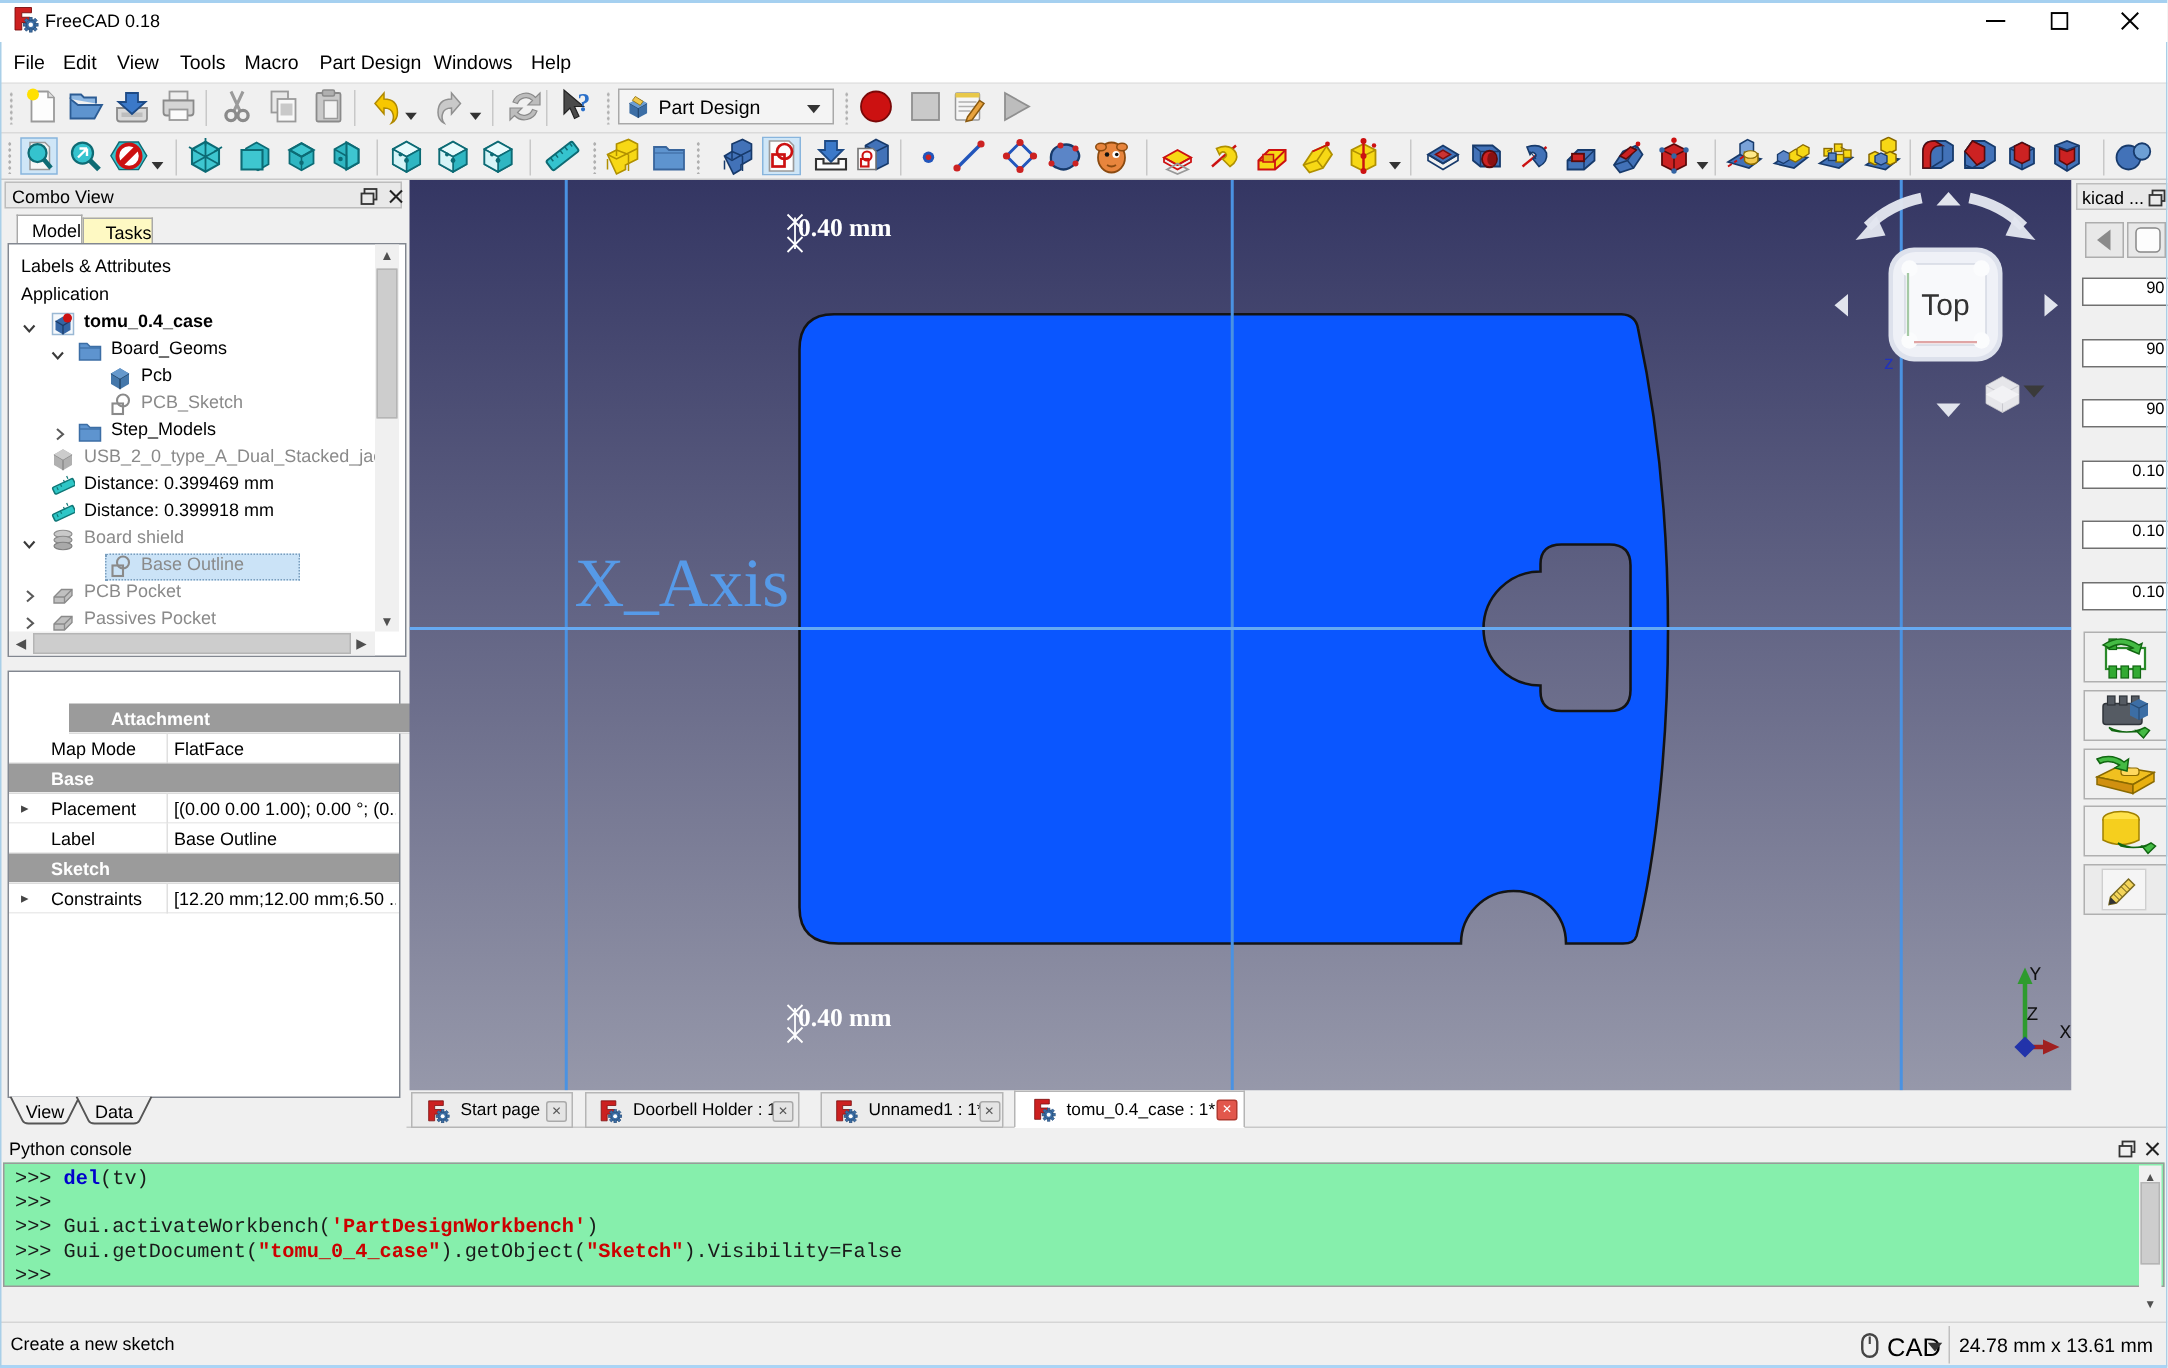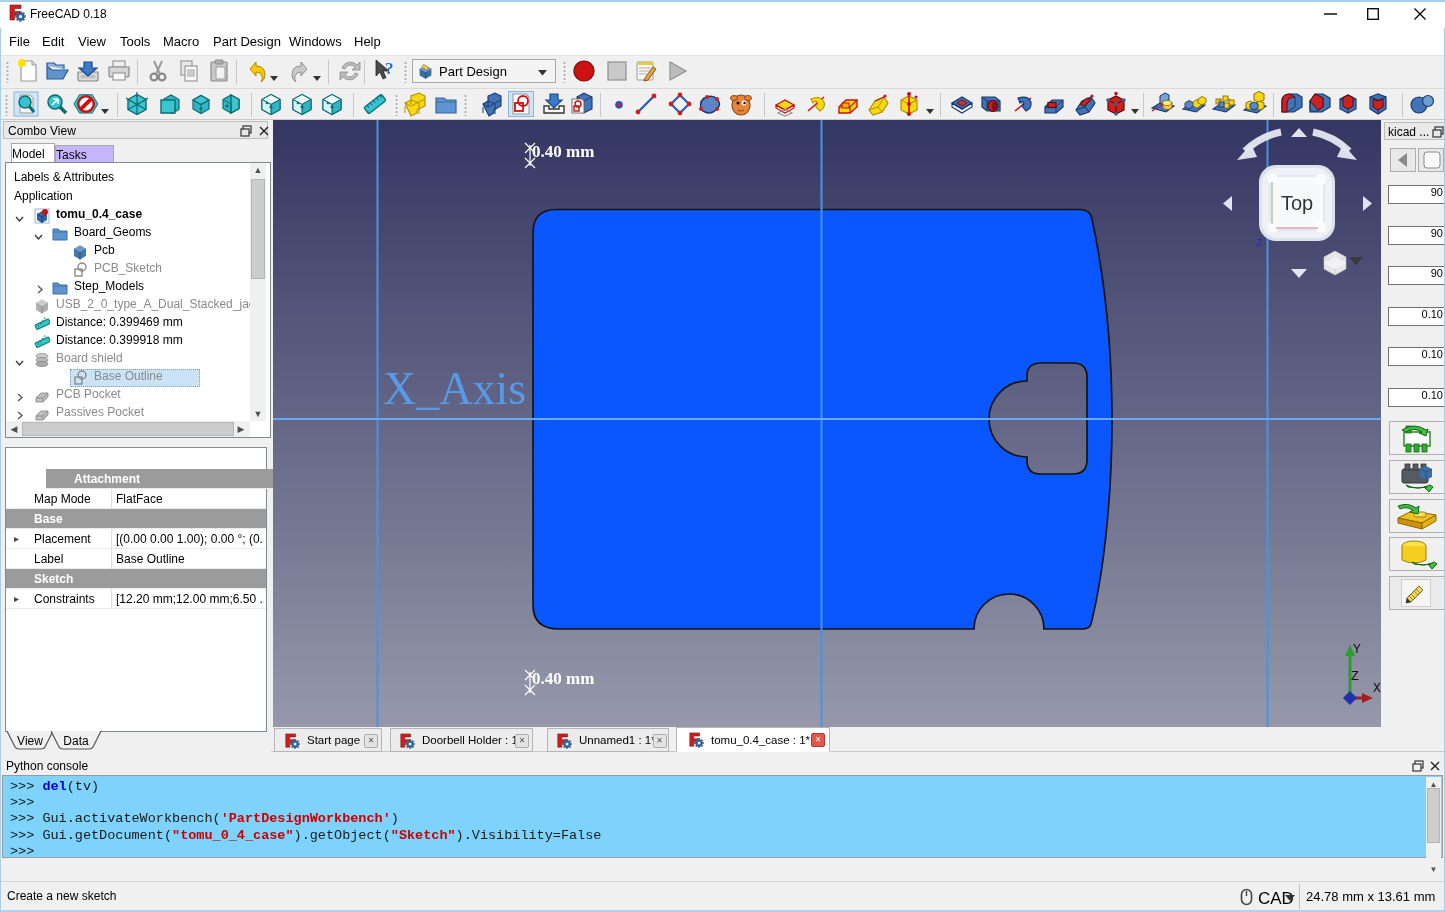--- a/index.html
+++ b/index.html
@@ -16,21 +16,21 @@
 #tb1 { left:0; top:55px; width:1445px; height:33px; background:#f0f0f0; border-top:1px solid #e3e3e3; }
 #tb2 { left:0; top:88px; width:1445px; height:32px; background:#f0f0f0; border-top:1px solid #dadada; border-bottom:1px solid #c8c8c8; }
 .tsep { top:4px; width:1px; height:24px; background:#c8c8c8; }
 .grip { top:5px; width:3px; height:22px; background-image:radial-gradient(circle, #b0b0b0 1px, transparent 1.2px); background-size:3px 4px; }
 .ticon { top:2px; width:28px; height:28px; }
 .ticon svg { width:100%; height:100%; }
 #wbcombo { left:412px; top:3px; width:144px; height:24px; background:#f4f4f4; border:1px solid #a8a8a8; font-size:13px; color:#000; }
 
 #leftdock { left:1px; top:120px; width:268px; height:632px; background:#f0f0f0; }
 #cvtitle { left:2px; top:1px; width:265px; height:18px; background:#e9e9e9; border:1px solid #bdbdbd; font-size:12px; color:#000; }
-.tab1 { font-size:12px; color:#000; text-align:left; }
+.tab1 { font-size:12px; color:#000; text-align:right; }
 #treepanel { left:4px; top:42px; width:266px; height:276px; background:#ffffff; border:1px solid #828790; }
 .trow { position:absolute; left:0; height:18px; font-size:12px; color:#000; white-space:nowrap; }
 .gray { color:#8a8a8a; }
 .chev { position:absolute; color:#444; font-size:10px; top:1px; }
 .chevd { position:absolute; top:5px; width:9px; height:8px; }
 .chevr { position:absolute; top:4px; width:8px; height:9px; }
 .ticn { position:absolute; top:1px; width:16px; height:16px; }
 .ticn svg { width:16px; height:16px; }
 
 .sbv { background:#f0f0f0; }
@@ -50,21 +50,21 @@
 .kfield { position:absolute; left:7px; width:60px; height:19px; background:#ffffff; border:1px solid #707070; font-size:11px; text-align:right; padding-right:4px; color:#000; }
 .kbtn { position:absolute; left:8px; width:56px; height:34px; background:#f0f0f0; border:1px solid #b0b0b0; }
 
 #mdibar { left:271px; top:727px; width:1174px; height:25px; background:#f0f0f0; border-bottom:1px solid #c8c8c8; }
 .mtab { position:absolute; top:1px; height:24px; background:#ececec; border:1px solid #b5b5b5; font-size:11.5px; color:#000; }
 .mtabactive { background:#ffffff; border-bottom:1px solid #ffffff; }
 .mtabicon { position:absolute; top:4px; width:16px; height:16px; }
 .mtabclose { position:absolute; top:5px; width:14px; height:14px; background:#e4e4e4; border:1px solid #aaa; border-radius:2px; font-size:8px; line-height:12px; text-align:center; color:#555; }
 
 #pytitle { left:0; top:757px; width:1445px; height:18px; background:#f0f0f0; font-size:12px; color:#000; }
-#pyconsole { left:2px; top:775px; width:1441px; height:83px; background:#7dd3fc; border:1px solid #9a9a9a; font-family:"Liberation Mono", monospace; font-size:13.5px; color:#1a1a1a; line-height:16.2px; padding:3px 0 0 7px; }
+#pyconsole { left:2px; top:775px; width:1441px; height:83px; background:#86efac; border:1px solid #9a9a9a; font-family:"Liberation Mono", monospace; font-size:13.5px; color:#1a1a1a; line-height:16.2px; padding:3px 0 0 7px; }
 #pyconsole .kw { color:#0000cc; font-weight:bold; }
 #pyconsole .str { color:#cc0000; font-weight:bold; }
 
 #statusbar { left:0; top:881px; width:1445px; height:29px; background:#f0f0f0; border-top:1px solid #d5d5d5; font-size:12px; color:#000; }
 #winborder { left:0; top:910px; width:1445px; height:2px; background:#aad4f5; }
 </style>
 </head>
 <body>
 <svg width="0" height="0" style="position:absolute;">
   <defs>
@@ -487,21 +487,21 @@
       <span style="position:absolute;left:4px;top:2px;">Combo View</span>
     <svg style="position:absolute;left:236px;top:3px;" width="12" height="12" viewBox="0 0 12 12">
         <rect x="3" y="1" width="8" height="7" fill="none" stroke="#333" stroke-width="1.2"></rect>
         <rect x="1" y="4" width="8" height="7" fill="#e9e9e9" stroke="#333" stroke-width="1.2"></rect>
       </svg>
     <svg style="position:absolute;left:254px;top:3px;" width="12" height="12" viewBox="0 0 12 12">
         <path d="M2 2 L10 10 M10 2 L2 10" stroke="#222" stroke-width="1.4"></path>
       </svg>
   </div>
   <div class="abs tab1" style="left:10px;top:23px;width:44px;height:20px;background:#ffffff;border:1px solid #a9a9a9;border-bottom:none;padding-top:3px;">Model</div>
-  <div class="abs tab1" style="left:54px;top:25px;width:59px;height:18px;background:#c4b5fd;border:1px solid #a9a9a9;border-bottom:none;padding-top:2px;">Tasks</div>
+  <div class="abs tab1" style="left:54px;top:25px;width:47px;height:18px;background:#fef9c3;border:1px solid #a9a9a9;border-bottom:none;padding-top:2px;">Tasks</div>
   <div class="abs" id="treepanel">
     <div class="trow" style="left:8px;top:7px;">Labels &amp; Attributes</div>
     <div class="trow" style="left:8px;top:26px;">Application</div>
     <div class="trow" style="top:44px;">
         <span class="chevd" style="left:9px;"><svg width="9" height="8">
             <path d="M1 2 L4.5 6 L8 2" fill="none" stroke="#3a3a3a" stroke-width="1.4"></path>
           </svg></span>
         <span class="ticn" style="left:28px;"><svg viewBox="0 0 16 16">
             <rect x="1" y="1" width="14" height="14" fill="#f4f8fc" stroke="#9ab8d4" stroke-width="1"></rect>
             <path d="M3 6 l5 -3 l5 3 l0 6 l-5 3 l-5 -3 z" fill="#3465a4"></path>

